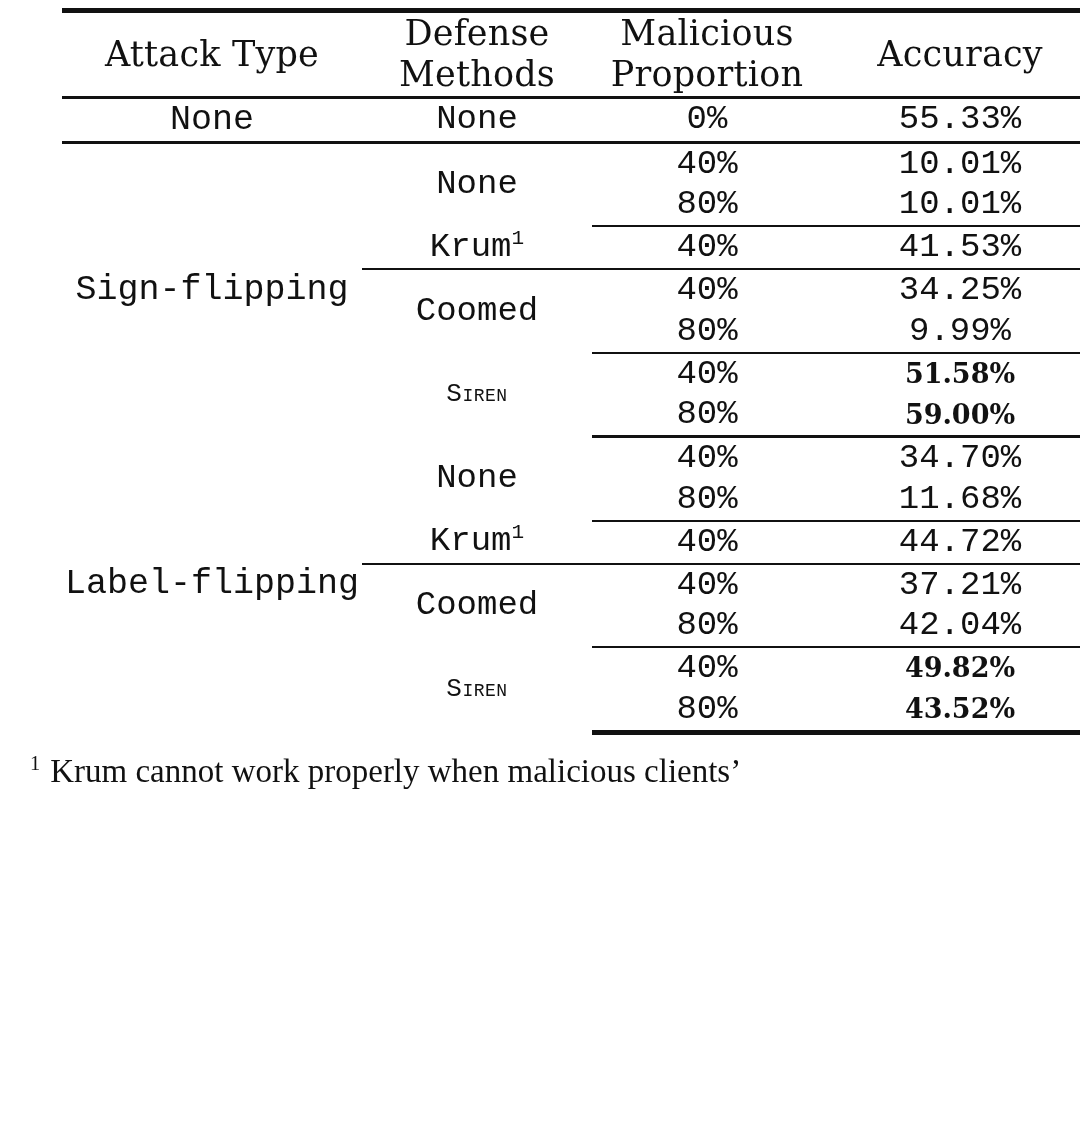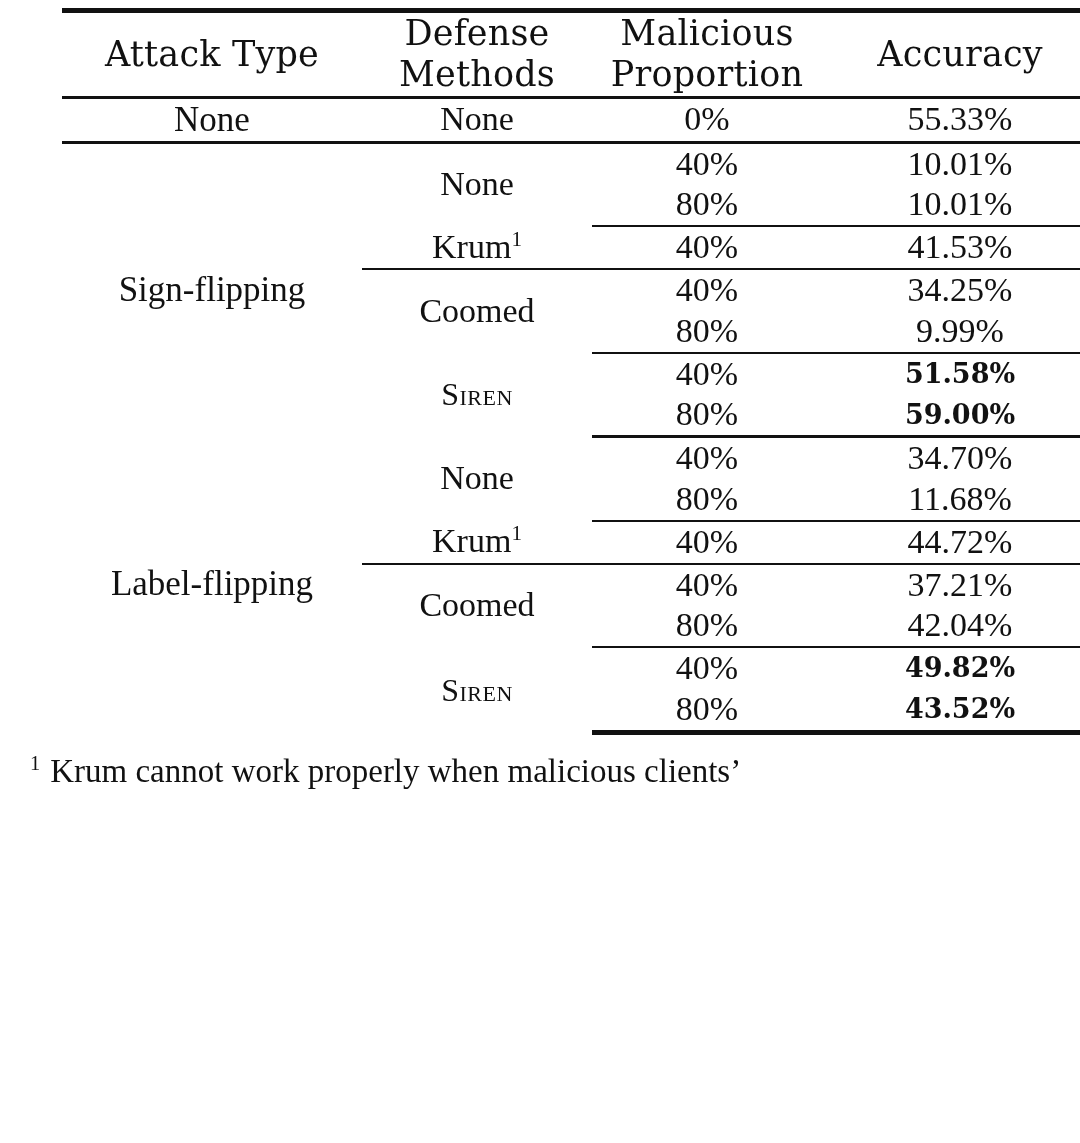--- a/index.html
+++ b/index.html
@@ -48,25 +48,25 @@
     font-weight: bold;
     font-size: 35px;
     line-height: 1.18;
     padding: 14px 4px 16px 4px;
     letter-spacing: .2px;
   }
   td.cell {
     font-size: 34px;
     line-height: 1.2;
     padding: 9px 4px 9px 4px;
-    font-family: Liberation Serif, serif;
+    font-family: Liberation Mono, monospace;
   }
   td.cell.small-caps {
     font-variant: small-caps;
-    font-size: 32px;
+    font-size: 26px;
     letter-spacing: .5px;
   }
   td.cell.bold {
     font-weight: bold;
     font-family: "DejaVu Serif", "Liberation Serif", serif;
     font-size: 27px;
   }
   td.group-label {
     font-size: 35px;
   }

